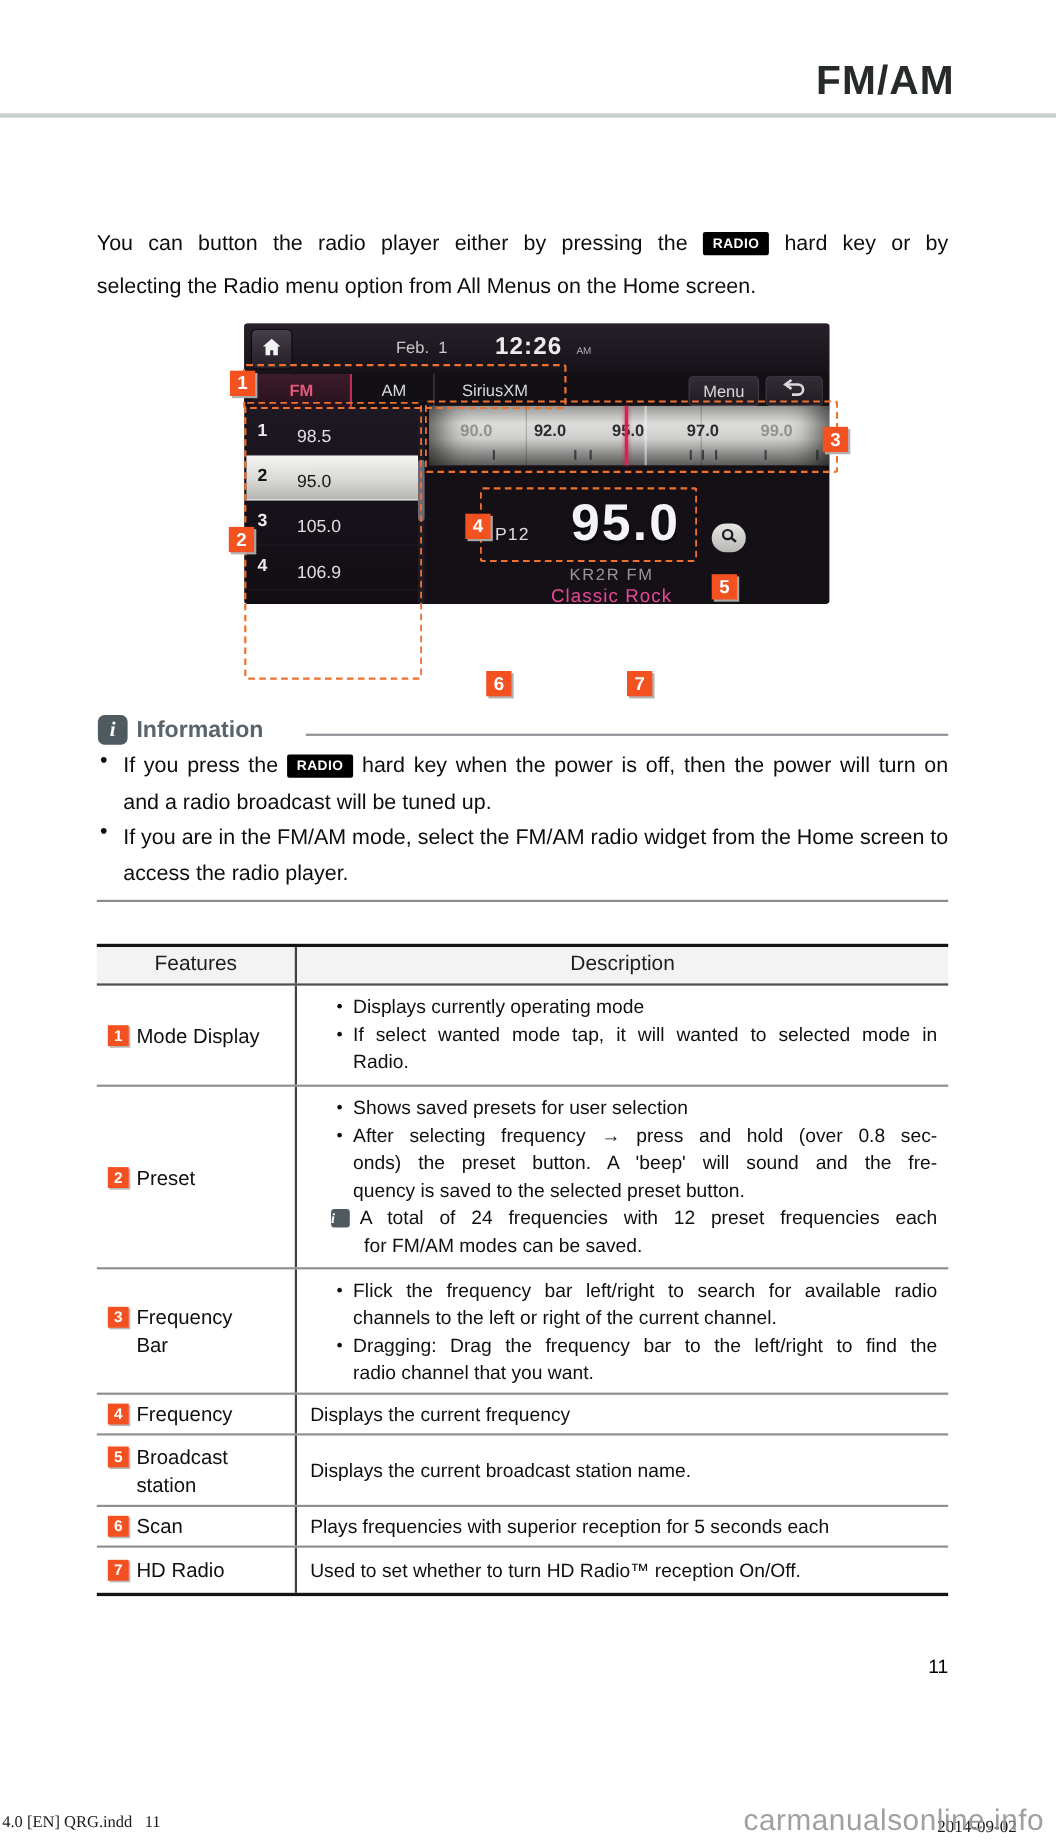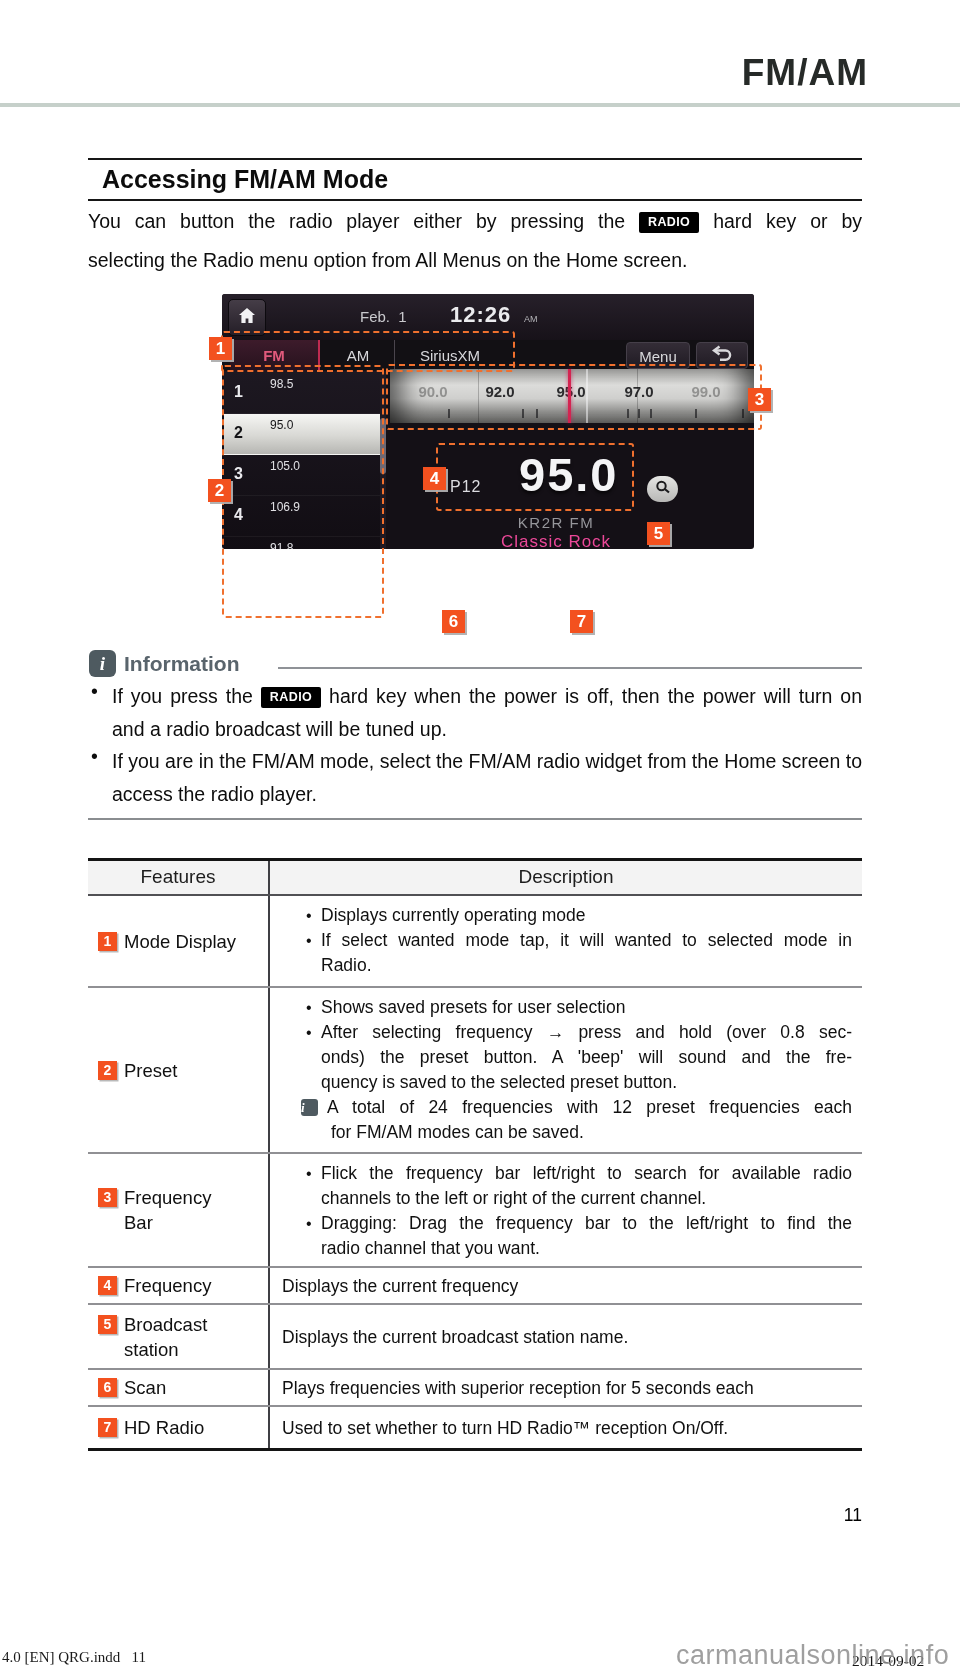--- a/index.html
+++ b/index.html
@@ -49,21 +49,21 @@
   .r-mini-btn { position:absolute; top:2px; height:27px; line-height:27px; border-radius:4px;
                 background:linear-gradient(#342d37,#201b23); border:1px solid #453f49;
                 color:#d9d9dc; font-size:15px; text-align:center; box-sizing:border-box; }
   .r-menu { left:404px; width:64px; }
   .r-back { left:474px; width:52px; display:flex; align-items:center; justify-content:center; }
 
   .r-list { position:absolute; left:2px; top:77px; width:156px; bottom:0;
             background:linear-gradient(180deg,#1d1821,#110d13); padding-top:2px; box-sizing:border-box; }
   .r-row { height:40px; position:relative; border-bottom:1px solid rgba(255,255,255,.05); }
   .r-row .n { position:absolute; left:10px; top:10px; font-size:16px; font-weight:bold; color:#eaeaee; }
-  .r-row .f { position:absolute; left:46px; top:4px; font-size:12px; color:#e0e0e4; }
+  .r-row .f { position:absolute; left:46px; top:16px; font-size:16px; color:#e0e0e4; }
   .r-row.sel { background:linear-gradient(180deg,#f6f6f4,#d8d8d4 55%,#b6b6b2); }
   .r-row.sel .n, .r-row.sel .f { color:#141417; }
   .r-sb { position:absolute; left:158px; top:77px; width:6px; bottom:0; background:#1f1a23; }
   .r-sb .th { position:absolute; left:0; right:0; top:47px; height:56px; background:#6e6974; border-radius:3px; }
 
   .r-ruler { position:absolute; left:168px; top:75px; width:364px; height:54px;
              background:linear-gradient(180deg,#a3a3a1 0%,#dcdcda 30%,#cfcfcd 55%,#8e8e8c 80%,#646462 100%);
              box-shadow:inset 30px 0 26px -18px rgba(0,0,0,.6), inset -30px 0 26px -18px rgba(0,0,0,.6); }
   .r-ruler .sl { position:absolute; top:14px; transform:translateX(-50%); font-size:15px;
                  font-weight:bold; color:#2c2c2e; }
@@ -146,23 +146,20 @@
            letter-spacing:.5px; z-index:2; }
 </style>
 </head>
 <body>
 
 <div class="page">
 
   <div class="hdr-title">FM/AM</div>
   <div class="hdr-rule"></div>
 
-  <div class="sec-block">
-    <div class="sec-title">Accessing FM/AM Mode</div>
-  </div>
 
   <div class="intro">
     <div class="ln just">
       <span>You can button the radio player either by pressing the</span>
       <span class="hardkey">RADIO</span>
       <span>hard key or by</span>
     </div>
     <div class="ln">selecting the Radio menu option from All Menus on the Home screen.</div>
   </div>
 

